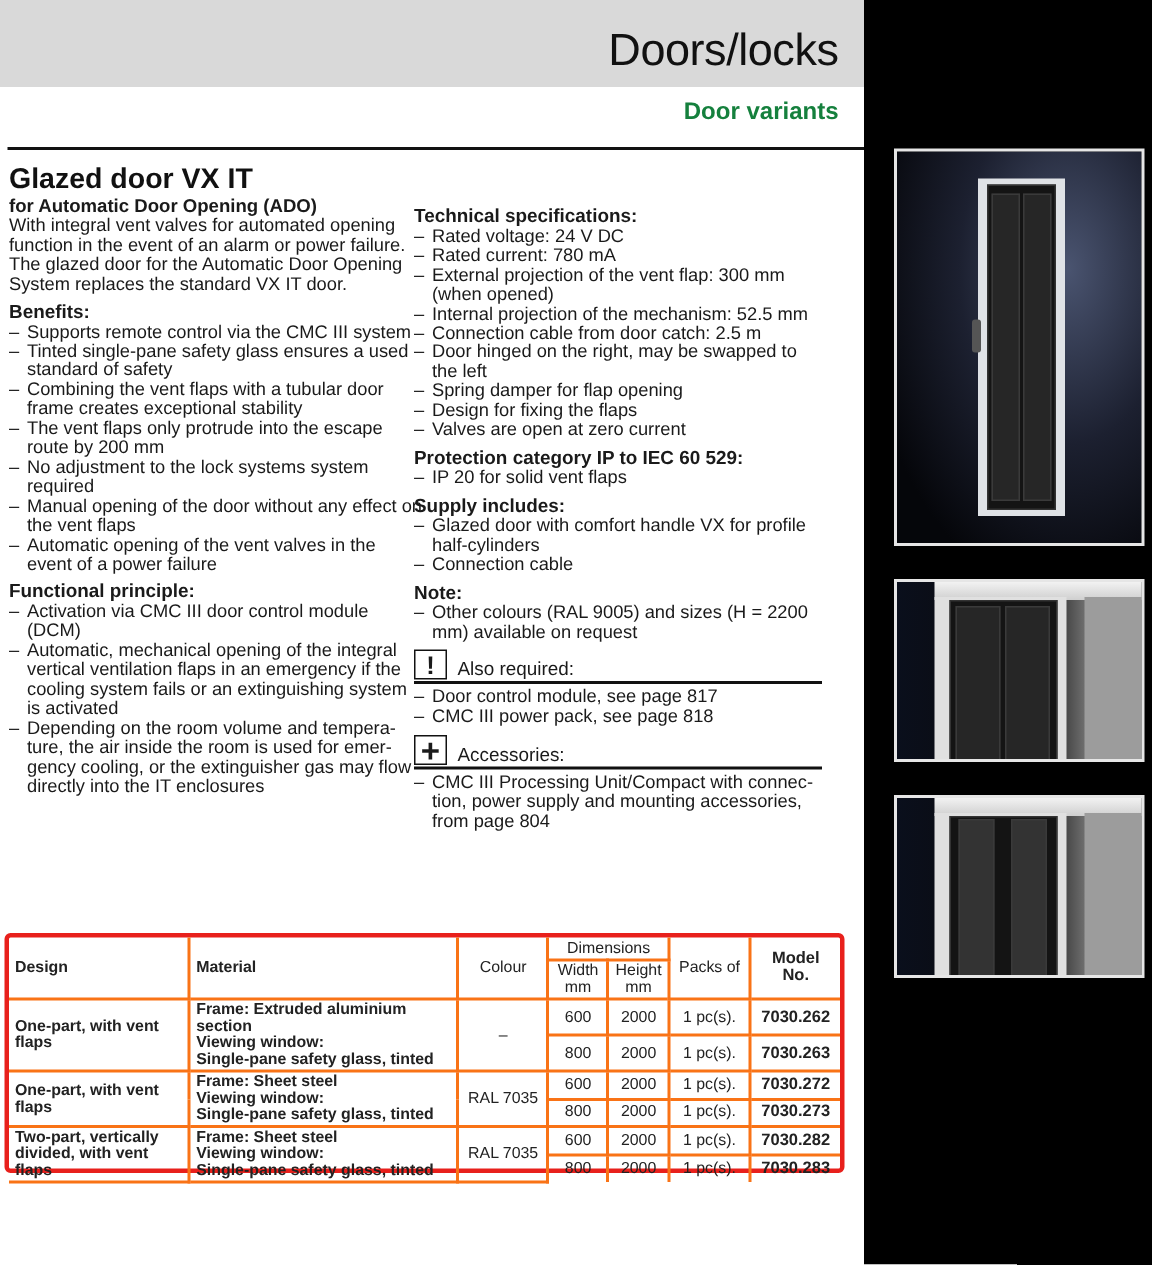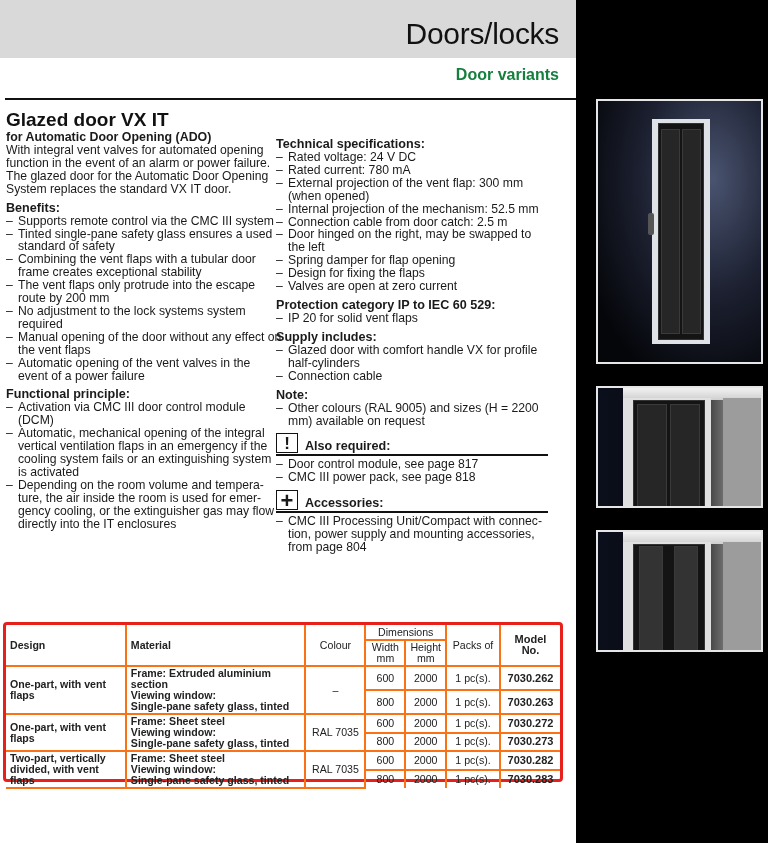--- a/index.html
+++ b/index.html
@@ -32,21 +32,21 @@
   .product-title { font-size: 19px; font-weight: bold; line-height: 20px; margin-bottom: 1px; color: #111; }
   .product-sub { font-weight: bold; font-size: 12.4px; line-height: 13px; }
   .intro { margin-bottom: 6px; }
   .sec-head { font-weight: bold; font-size: 12.6px; line-height: 13px; }
   ul.dash { list-style: none; margin-bottom: 6px; }
   ul.dash li { position: relative; padding-left: 12px; }
   ul.dash li::before { content: "–"; position: absolute; left: 0; top: 0; }
 
   .ref-head { display: flex; align-items: flex-end; border-bottom: 2px solid #111; padding-bottom: 1px; margin-top: 6px; margin-bottom: 2px; }
   .ref-icon { width: 22px; height: 20px; border: 1.5px solid #111; display: flex; align-items: center; justify-content: center; font-weight: bold; font-size: 17px; line-height: 17px; margin-right: 7px; }
-  .ref-title { font-weight: bold; font-size: 12.6px; line-height: 13px; }
+  .ref-title { font-weight: normal; font-size: 12.6px; line-height: 13px; }
 
   .table-wrap { position: absolute; left: 3px; top: 622px; width: 560px; height: 160px; border: 3px solid #e8201c; border-radius: 4px; }
   table.spec { width: 100%; height: 100%; border-collapse: collapse; font-size: 10.6px; line-height: 11px; color: #222; }
   table.spec th, table.spec td { border: 2px solid #f97316; padding: 1px 4px; vertical-align: middle; font-weight: normal; }
   table.spec th { text-align: center; }
   table.spec th.left, table.spec td.left { text-align: left; font-weight: bold; }
   table.spec td.center { text-align: center; }
   table.spec .model { font-weight: bold; text-align: center; font-size: 11px; }
   table.spec tr:first-child th { border-top: none; }
   table.spec tr th:first-child, table.spec tr td:first-child { border-left: none; }

